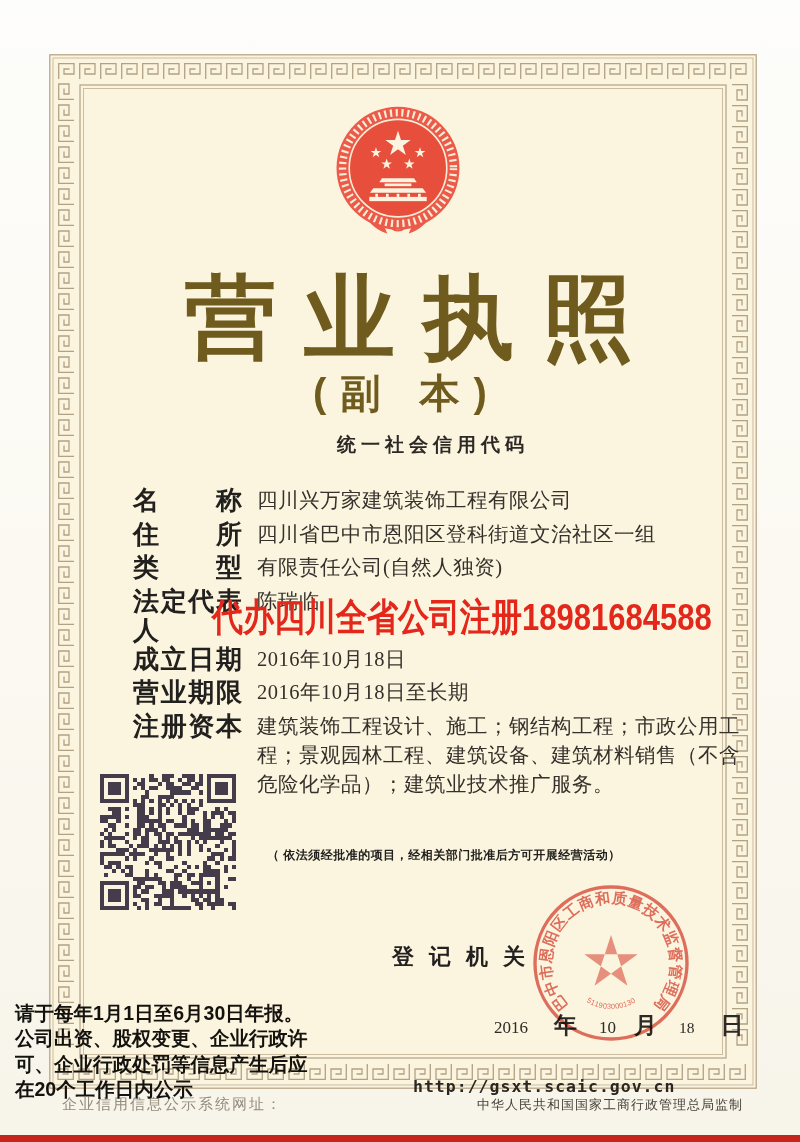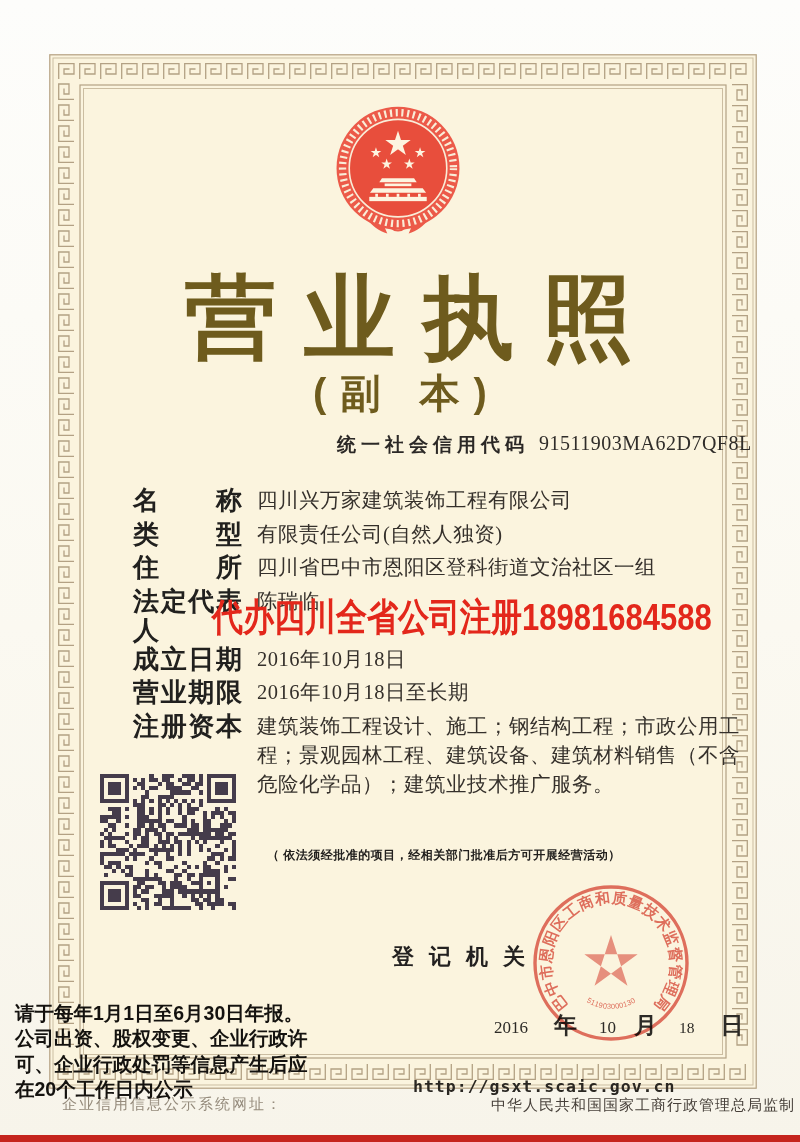--- a/index.html
+++ b/index.html
@@ -18,21 +18,21 @@
   .title{
     position:absolute;left:9px;top:268px;width:800px;text-align:center;
     font-size:91px;font-weight:bold;color:#6e5b1d;letter-spacing:28px;padding-left:28px;
     box-sizing:border-box;line-height:100px;
   }
   .subtitle{
     position:absolute;left:0;top:366px;width:800px;text-align:center;
     font-size:40px;font-weight:bold;color:#6e5b1d;letter-spacing:14px;padding-left:14px;
     box-sizing:border-box;
   }
-  .credit-line{position:absolute;left:337px;top:432px;display:flex;align-items:flex-start;}
+  .credit-line{position:absolute;left:337px;top:432px;display:flex;align-items:center;}
   .credit-label{font-size:19px;font-weight:bold;letter-spacing:5px;color:#2b2826;}
   .credit-code{font-family:"Liberation Serif",serif;font-size:20px;color:#2f2c29;margin-left:10px;letter-spacing:0.5px;}
   
   #fields{position:absolute;left:133px;top:486px;width:622px;}
   .row{display:flex;align-items:flex-start;min-height:33.6px;}
   .lbl{
     flex:0 0 109px;width:109px;font-size:26px;font-weight:bold;color:#21201e;
     text-align:justify;text-align-last:justify;line-height:29px;
   }
   .val{
@@ -64,21 +64,21 @@
   .issue-date .g5{margin-left:26px;}
   
   #stamp{position:absolute;left:524px;top:876px;mix-blend-mode:multiply;z-index:20;}
   
   .notice{
     position:absolute;left:15px;top:1001px;width:345px;z-index:40;
     font-size:19.5px;font-weight:600;line-height:25.4px;color:#14120f;
   }
   .credit-info-label{position:absolute;left:62px;top:1095px;font-size:15px;color:#958b7c;letter-spacing:2px;}
   .credit-url{position:absolute;left:413px;top:1077px;font-family:"DejaVu Sans Mono",monospace;font-weight:bold;font-size:16.5px;letter-spacing:1px;color:#2a2722;}
-  .producer{position:absolute;left:491px;top:1096px;font-size:15px;color:#47403a;letter-spacing:1px;}
+  .producer{position:absolute;left:477px;top:1096px;font-size:13px;color:#47403a;letter-spacing:1px;}
   .bottom-strip{position:absolute;left:0;bottom:0;width:800px;height:7px;background:#c5251d;z-index:50;}
 </style>
 </head>
 <body>
 
 <div id="page">
 
   <div id="frame">
     <svg id="border-svg" width="708" height="1035">
         <rect x="0.8" y="0.8" width="706.4" height="1033.4" fill="none" stroke="#b3a184" stroke-width="1.2"></rect>
@@ -274,35 +274,34 @@
         <rect x="57" y="67.2" width="2" height="2.3"></rect>
       <rect x="65" y="67.2" width="2" height="2.3"></rect>
     </g>
   </svg>
 
   <div class="title">营业执照</div>
   <div class="subtitle">(副  本)</div>
 
   <div class="credit-line">
     <span class="credit-label">统一社会信用代码</span>
-    <span class="credit-code">91511903MA62D7QF8L</span>
   </div>
 
   <div id="fields">
     <div class="row">
       <span class="lbl">名称</span>
       <span class="val">四川兴万家建筑装饰工程有限公司</span>
     </div>
     <div class="row">
+      <span class="lbl">住所</span>
+      <span class="val">四川省巴中市恩阳区登科街道文治社区一组</span>
+    </div>
+    <div class="row">
       <span class="lbl">类型</span>
       <span class="val">有限责任公司(自然人独资)</span>
-    </div>
-    <div class="row">
-      <span class="lbl">住所</span>
-      <span class="val">四川省巴中市恩阳区登科街道文治社区一组</span>
     </div>
     <div class="row">
       <span class="lbl">法定代表人</span>
       <span class="val">陈瑞临</span>
     </div>
     <div class="row">
       <span class="lbl">成立日期</span>
       <span class="val">2016年10月18日</span>
     </div>
     <div class="row">

